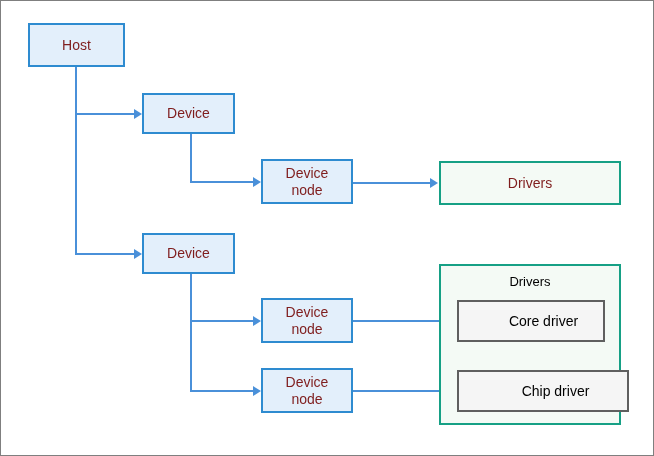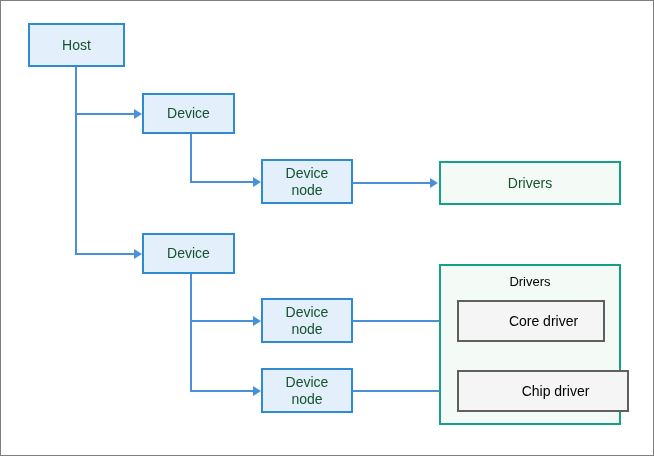--- a/index.html
+++ b/index.html
@@ -18,21 +18,21 @@
     overflow: hidden;
   }
   .node {
     position: absolute;
     box-sizing: border-box;
     display: flex;
     align-items: center;
     justify-content: center;
     text-align: center;
     line-height: 1.15;
-    color: #14532d;
+    color: #7f1d1d;
   }
   .blue-box {
     background: #e3effb;
     border: 2px solid #2e8bd0;
     font-size: 14px;
   }
   .green-box {
     background: #f4faf5;
     border: 2px solid #16a085;
     font-size: 14px;

